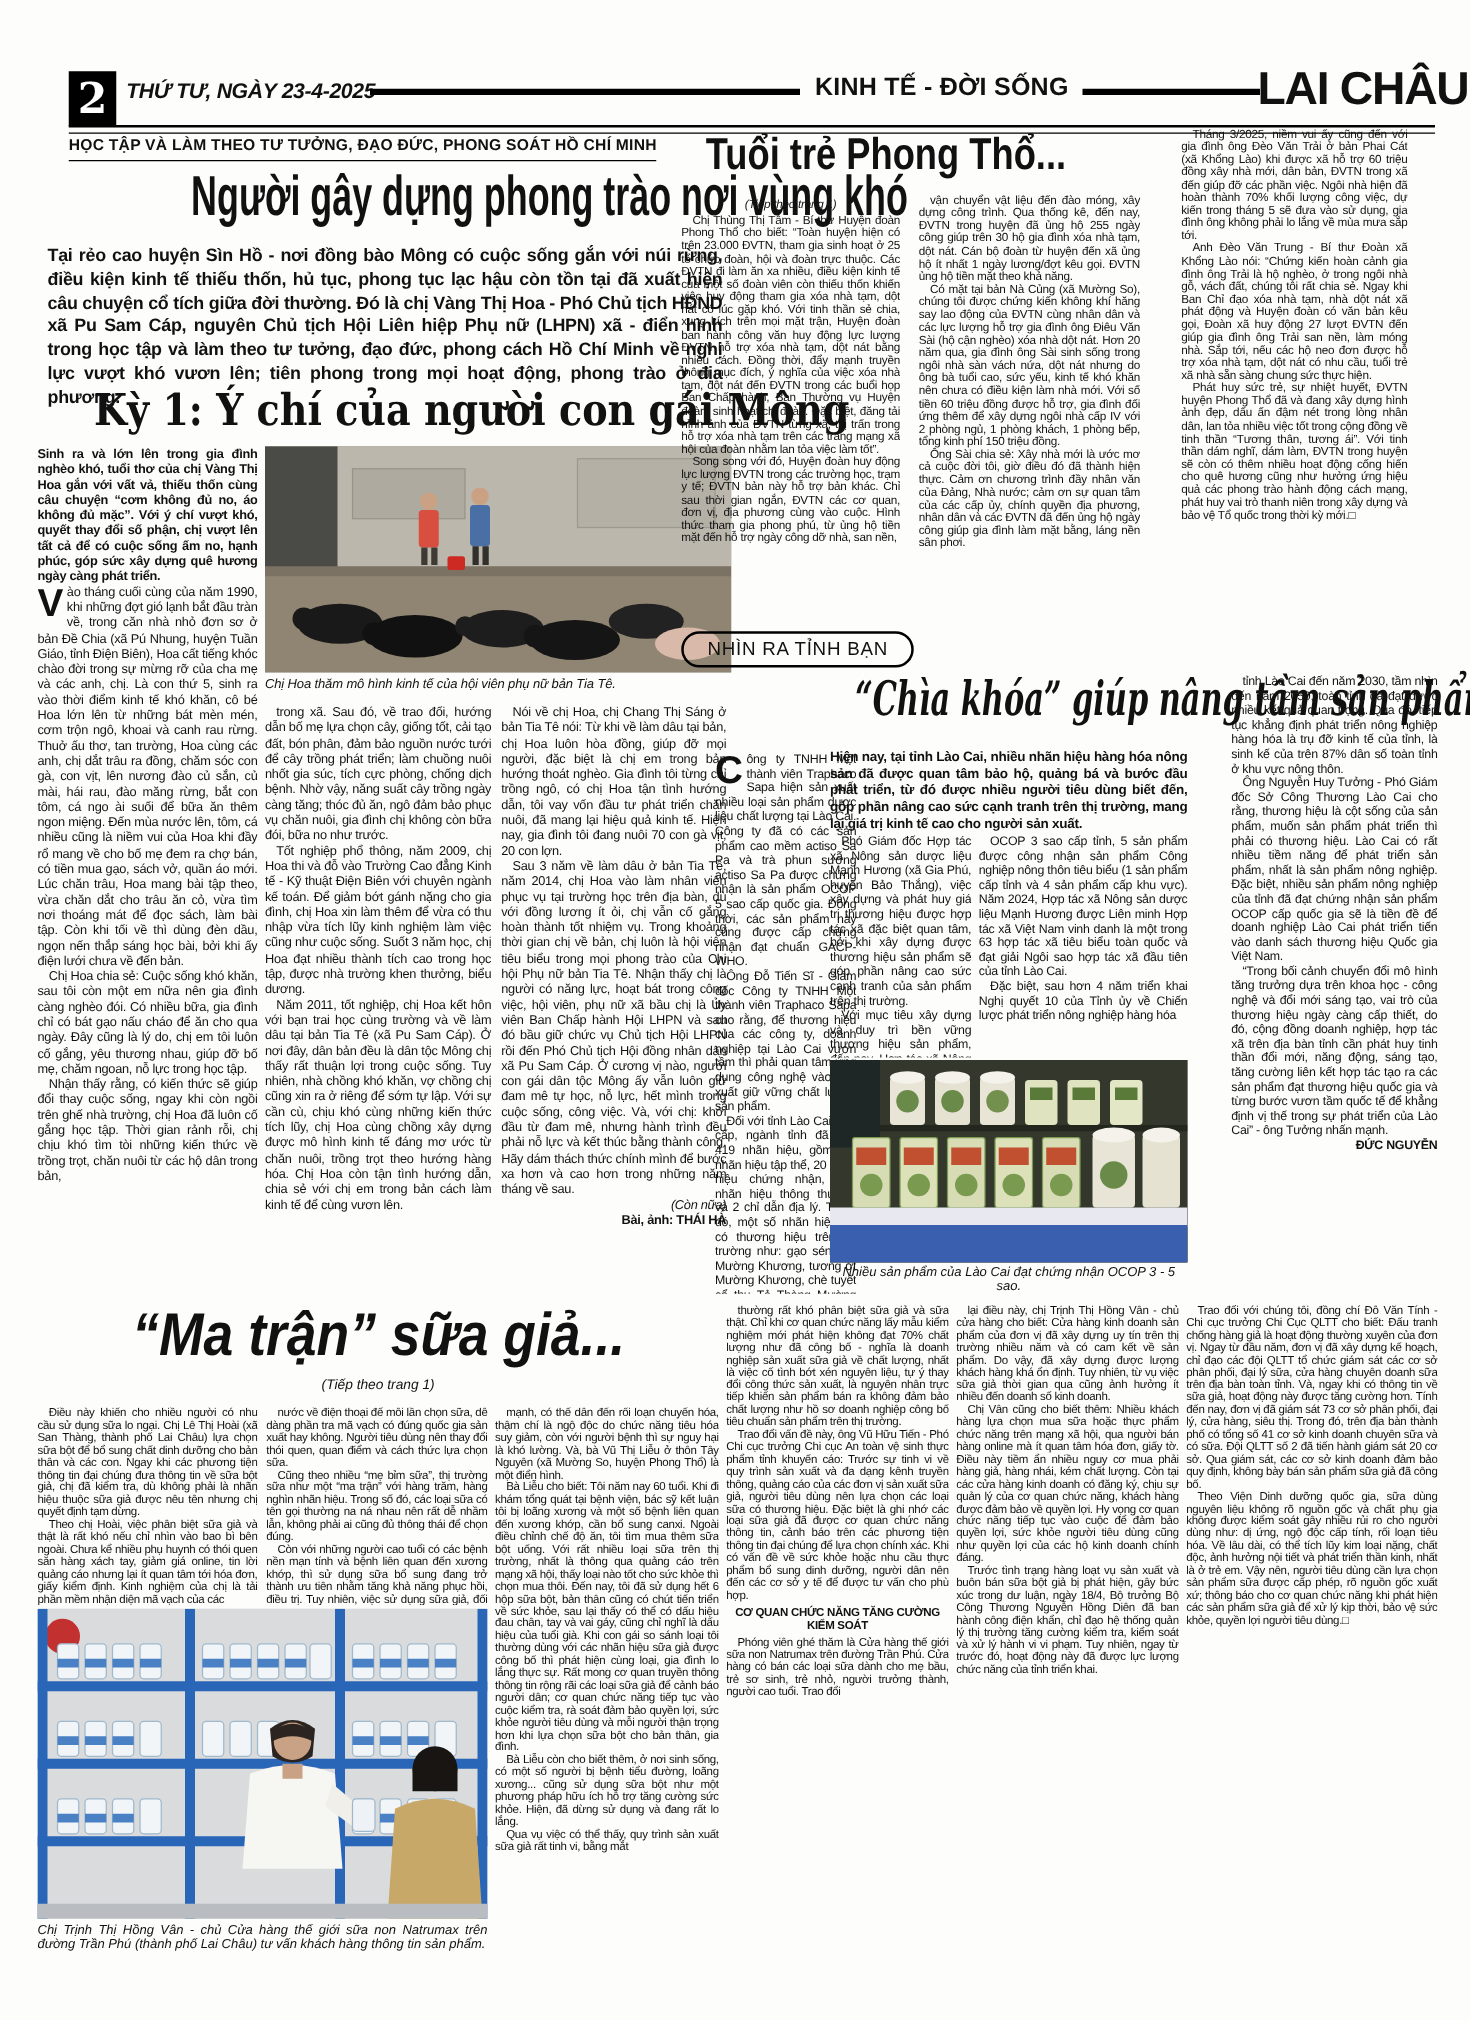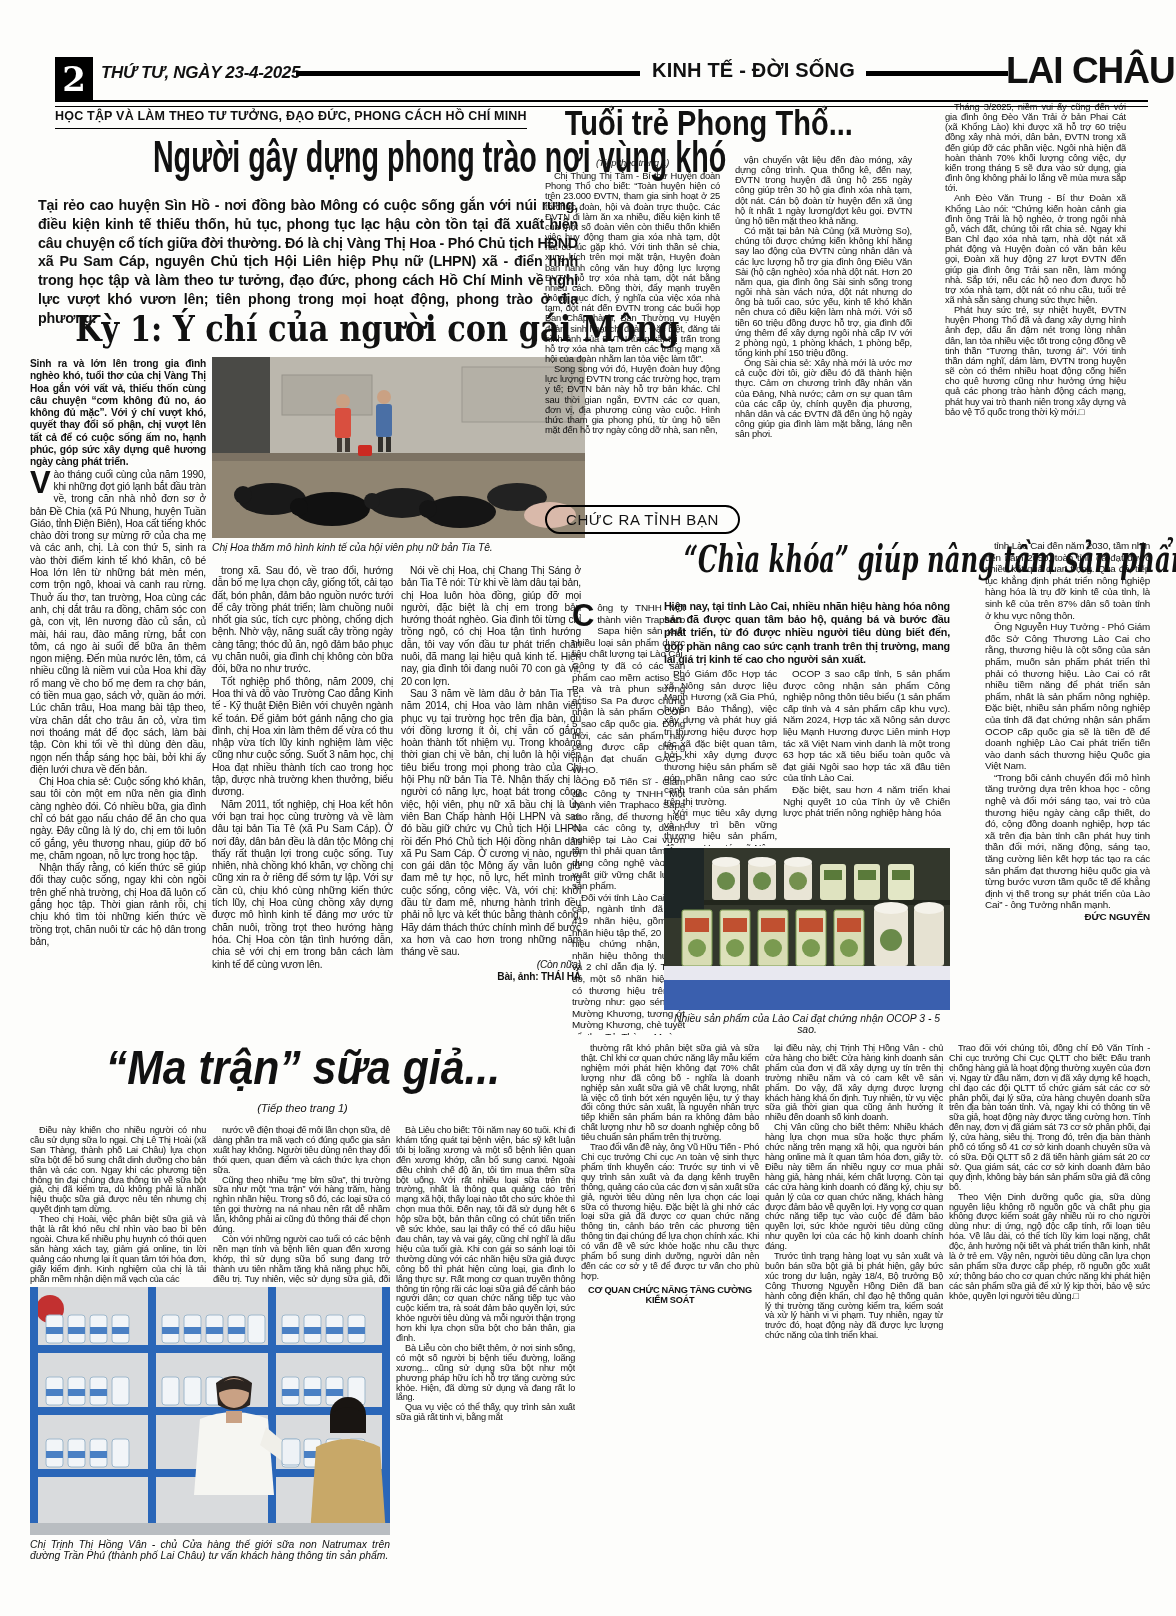--- a/index.html
+++ b/index.html
@@ -88,21 +88,21 @@
 
 <div class="abs pagenum">2</div>
 <div class="abs edate">THỨ TƯ, NGÀY 23-4-2025</div>
 <div class="abs hrule1"></div>
 <div class="abs hsection">KINH TẾ - ĐỜI SỐNG</div>
 <div class="abs hrule2"></div>
 <div class="abs masthead">LAI CHÂU</div>
 <div class="abs headline-rule"></div>
 
 <div class="a1">
-  <div class="abs kicker">HỌC TẬP VÀ LÀM THEO TƯ TƯỞNG, ĐẠO ĐỨC, PHONG CÁCH HỒ CHÍ MINH</div>
+  <div class="abs kicker">HỌC TẬP VÀ LÀM THEO TƯ TƯỞNG, ĐẠO ĐỨC, PHONG SOÁT HỒ CHÍ MINH</div>
   <div class="abs hl1"><span>Người gây dựng phong trào nơi vùng khó</span></div>
   <div class="abs intro1">Tại rẻo cao huyện Sìn Hồ - nơi đồng bào Mông có cuộc sống gắn với núi rừng, điều kiện kinh tế thiếu thốn, hủ tục, phong tục lạc hậu còn tồn tại đã xuất hiện câu chuyện cổ tích giữa đời thường. Đó là chị Vàng Thị Hoa - Phó Chủ tịch HĐND xã Pu Sam Cáp, nguyên Chủ tịch Hội Liên hiệp Phụ nữ (LHPN) xã - điển hình trong học tập và làm theo tư tưởng, đạo đức, phong cách Hồ Chí Minh về nghị lực vượt khó vươn lên; tiên phong trong mọi hoạt động, phong trào ở địa phương.</div>
   <div class="abs hl1b"><span>Kỳ 1: Ý chí của người con gái Mông</span></div>
 
   <div class="col a1c1">
       <p class="para lead">Sinh ra và lớn lên trong gia đình nghèo khó, tuổi thơ của chị Vàng Thị Hoa gắn với vất vả, thiếu thốn cùng câu chuyện “cơm không đủ no, áo không đủ mặc”. Với ý chí vượt khó, quyết thay đổi số phận, chị vượt lên tất cả để có cuộc sống ấm no, hạnh phúc, góp sức xây dựng quê hương ngày càng phát triển.</p>
       <p class="para dropcap">Vào tháng cuối cùng của năm 1990, khi những đợt gió lạnh bắt đầu tràn về, trong căn nhà nhỏ đơn sơ ở bản Đề Chia (xã Pú Nhung, huyện Tuần Giáo, tỉnh Điện Biên), Hoa cất tiếng khóc chào đời trong sự mừng rỡ của cha mẹ và các anh, chị. Là con thứ 5, sinh ra vào thời điểm kinh tế khó khăn, cô bé Hoa lớn lên từ những bát mèn mén, cơm trộn ngô, khoai và canh rau rừng. Thuở ấu thơ, tan trường, Hoa cùng các anh, chị dắt trâu ra đồng, chăm sóc con gà, con vịt, lên nương đào củ sắn, củ mài, hái rau, đào măng rừng, bắt con tôm, cá ngo ài suối để bữa ăn thêm ngon miệng. Đến mùa nước lên, tôm, cá nhiều cũng là niềm vui của Hoa khi đầy rổ mang về cho bố mẹ đem ra chợ bán, có tiền mua gạo, sách vở, quần áo mới. Lúc chăn trâu, Hoa mang bài tập theo, vừa chăn dắt cho trâu ăn cỏ, vừa tìm nơi thoáng mát để đọc sách, làm bài tập. Còn khi tối về thì dùng đèn dầu, ngọn nến thắp sáng học bài, bởi khi ấy điện lưới chưa về đến bản.</p>
       <p class="para">Chị Hoa chia sẻ: Cuộc sống khó khăn, sau tôi còn một em nữa nên gia đình càng nghèo đói. Có nhiều bữa, gia đình chỉ có bát gạo nấu cháo để ăn cho qua ngày. Đây cũng là lý do, chị em tôi luôn cố gắng, yêu thương nhau, giúp đỡ bố mẹ, chăm ngoan, nỗ lực trong học tập.</p>
       <p class="para">Nhận thấy rằng, có kiến thức sẽ giúp đổi thay cuộc sống, ngay khi còn ngồi trên ghế nhà trường, chị Hoa đã luôn cố gắng học tập. Thời gian rảnh rỗi, chị chịu khó tìm tòi những kiến thức về trồng trọt, chăn nuôi từ các hộ dân trong bản,</p>
     </div>
@@ -165,21 +165,21 @@
       <p class="para">Ông Sài chia sẻ: Xây nhà mới là ước mơ cả cuộc đời tôi, giờ điều đó đã thành hiện thực. Cảm ơn chương trình đầy nhân văn của Đảng, Nhà nước; cảm ơn sự quan tâm của các cấp ủy, chính quyền địa phương, nhân dân và các ĐVTN đã đến ủng hộ ngày công giúp gia đình làm mặt bằng, láng nền sân phơi.</p>
     </div>
   <div class="col a2c3">
       <p class="para">Tháng 3/2025, niềm vui ấy cũng đến với gia đình ông Đèo Văn Trải ở bản Phai Cát (xã Khổng Lào) khi được xã hỗ trợ 60 triệu đồng xây nhà mới, dân bản, ĐVTN trong xã đến giúp đỡ các phần việc. Ngôi nhà hiện đã hoàn thành 70% khối lượng công việc, dự kiến trong tháng 5 sẽ đưa vào sử dụng, gia đình ông không phải lo lắng về mùa mưa sắp tới.</p>
       <p class="para">Anh Đèo Văn Trung - Bí thư Đoàn xã Khổng Lào nói: “Chứng kiến hoàn cảnh gia đình ông Trải là hộ nghèo, ở trong ngôi nhà gỗ, vách đất, chúng tôi rất chia sẻ. Ngay khi Ban Chỉ đạo xóa nhà tạm, nhà dột nát xã phát động và Huyện đoàn có văn bản kêu gọi, Đoàn xã huy động 27 lượt ĐVTN đến giúp gia đình ông Trải san nền, làm móng nhà. Sắp tới, nếu các hộ neo đơn được hỗ trợ xóa nhà tạm, dột nát có nhu cầu, tuổi trẻ xã nhà sẵn sàng chung sức thực hiện.</p>
       <p class="para">Phát huy sức trẻ, sự nhiệt huyết, ĐVTN huyện Phong Thổ đã và đang xây dựng hình ảnh đẹp, dấu ấn đậm nét trong lòng nhân dân, lan tỏa nhiều việc tốt trong cộng đồng về tinh thần “Tương thân, tương ái”. Với tinh thần dám nghĩ, dám làm, ĐVTN trong huyện sẽ còn có thêm nhiều hoạt động cống hiến cho quê hương cũng như hưởng ứng hiệu quả các phong trào hành động cách mạng, phát huy vai trò thanh niên trong xây dựng và bảo vệ Tổ quốc trong thời kỳ mới.□</p>
     </div>
 </div>
 
 <div class="a3">
-  <div class="abs pill">CHỨC RA TỈNH BẠN</div>
+  <div class="abs pill">NHÌN RA TỈNH BẠN</div>
   <div class="abs hl3"><span>“Chìa khóa” giúp nâng tầm sản phẩm</span></div>
   <div class="col a3c1">
       <p class="para dropcap">Công ty TNHH Một thành viên Traphaco Sapa hiện sản xuất nhiều loại sản phẩm dược liệu chất lượng tại Lào Cai. Công ty đã có các sản phẩm cao mềm actiso Sa Pa và trà phun sương actiso Sa Pa được chứng nhận là sản phẩm OCOP 5 sao cấp quốc gia. Đồng thời, các sản phẩm này cũng được cấp chứng nhận đạt chuẩn GACP-WHO.</p>
       <p class="para">Ông Đỗ Tiến Sĩ - Giám đốc Công ty TNHH Một thành viên Traphaco Sapa cho rằng, để thương hiệu của các công ty, doanh nghiệp tại Lào Cai vươn tầm thì phải quan tâm ứng dụng công nghệ vào sản xuất giữ vững chất lượng sản phẩm.</p>
       <p class="para">Đối với tỉnh Lào Cai, các cấp, ngành tỉnh đã cấp 419 nhãn hiệu, gồm: 50 nhãn hiệu tập thể, 20 nhãn hiệu chứng nhận, 349 nhãn hiệu thông thường và 2 chỉ dẫn địa lý. Trong đó, một số nhãn hiệu đã có thương hiệu trên thị trường như: gạo séng cù Mường Khương, tương ớt Mường Khương, chè tuyết cổ thụ Tả Thàng Mường Khương, mận - lê Bắc Hà, su su Sa Pa, dược liệu Traphaco Sa Pa...</p>
     </div>
   <div class="abs intro3">Hiện nay, tại tỉnh Lào Cai, nhiều nhãn hiệu hàng hóa nông sản đã được quan tâm bảo hộ, quảng bá và bước đầu phát triển, từ đó được nhiều người tiêu dùng biết đến, góp phần nâng cao sức cạnh tranh trên thị trường, mang lại giá trị kinh tế cao cho người sản xuất.</div>
   <div class="col a3c2">
       <p class="para">Phó Giám đốc Hợp tác xã Nông sản dược liệu Mạnh Hương (xã Gia Phú, huyện Bảo Thắng), việc xây dựng và phát huy giá trị thương hiệu được hợp tác xã đặc biệt quan tâm, bởi khi xây dựng được thương hiệu sản phẩm sẽ góp phần nâng cao sức cạnh tranh của sản phẩm trên thị trường.</p>
       <p class="para">Với mục tiêu xây dựng và duy trì bền vững thương hiệu sản phẩm, đến nay, Hợp tác xã Nông sản dược liệu Mạnh Hương đã được chứng nhận các sản phẩm đạt tiêu chuẩn</p>
@@ -253,20 +253,21 @@
   <div class="col a4c1">
       <p class="para">Điều này khiến cho nhiều người có nhu cầu sử dụng sữa lo ngại. Chị Lê Thị Hoài (xã San Thàng, thành phố Lai Châu) lựa chọn sữa bột để bổ sung chất dinh dưỡng cho bản thân và các con. Ngay khi các phương tiện thông tin đại chúng đưa thông tin về sữa bột giả, chị đã kiểm tra, dù không phải là nhãn hiệu thuộc sữa giả được nêu tên nhưng chị quyết định tạm dừng.</p>
       <p class="para">Theo chị Hoài, việc phân biệt sữa giả và thật là rất khó nếu chỉ nhìn vào bao bì bên ngoài. Chưa kể nhiều phụ huynh có thói quen săn hàng xách tay, giảm giá online, tin lời quảng cáo nhưng lại ít quan tâm tới hóa đơn, giấy kiểm định. Kinh nghiệm của chị là tải phần mềm nhận diện mã vạch của các</p>
     </div>
   <div class="col a4c2">
       <p class="para">nước về điện thoại để mỗi lần chọn sữa, dễ dàng phần tra mã vạch có đúng quốc gia sản xuất hay không. Người tiêu dùng nên thay đổi thói quen, quan điểm và cách thức lựa chọn sữa.</p>
       <p class="para">Cũng theo nhiều “mẹ bỉm sữa”, thị trường sữa như một “ma trận” với hàng trăm, hàng nghìn nhãn hiệu. Trong số đó, các loại sữa có tên gọi thường na ná nhau nên rất dễ nhầm lẫn, không phải ai cũng đủ thông thái để chọn đúng.</p>
       <p class="para">Còn với những người cao tuổi có các bệnh nền mạn tính và bệnh liên quan đến xương khớp, thì sử dụng sữa bổ sung đang trở thành ưu tiên nhằm tăng khả năng phục hồi, điều trị. Tuy nhiên, việc sử dụng sữa giả, đối với người khỏe</p>
     </div>
   <div class="col a4c3">
+      <p class="para">mạnh, có thể dẫn đến rối loạn chuyển hóa, thậm chí là ngộ độc do chức năng tiêu hóa suy giảm, còn với người bệnh thì sự nguy hại là khó lường. Và, bà Vũ Thị Liễu ở thôn Tây Nguyên (xã Mường So, huyện Phong Thổ) là một điển hình.</p>
       <p class="para">Bà Liễu cho biết: Tôi năm nay 60 tuổi. Khi đi khám tổng quát tại bệnh viện, bác sỹ kết luận tôi bị loãng xương và một số bệnh liên quan đến xương khớp, cần bổ sung canxi. Ngoài điều chỉnh chế độ ăn, tôi tìm mua thêm sữa bột uống. Với rất nhiều loại sữa trên thị trường, nhất là thông qua quảng cáo trên mạng xã hội, thấy loại nào tốt cho sức khỏe thì chọn mua thôi. Đến nay, tôi đã sử dụng hết 6 hộp sữa bột, bản thân cũng có chút tiến triển về sức khỏe, sau lại thấy có thể có dấu hiệu đau chân, tay và vai gáy, cũng chỉ nghĩ là dấu hiệu của tuổi già. Khi con gái so sánh loại tôi thường dùng với các nhãn hiệu sữa giả được công bố thì phát hiện cùng loại, gia đình lo lắng thực sự. Rất mong cơ quan truyền thông thông tin rộng rãi các loại sữa giả để cảnh báo người dân; cơ quan chức năng tiếp tục vào cuộc kiểm tra, rà soát đảm bảo quyền lợi, sức khỏe người tiêu dùng và mỗi người thận trọng hơn khi lựa chọn sữa bột cho bản thân, gia đình.</p>
       <p class="para">Bà Liễu còn cho biết thêm, ở nơi sinh sống, có một số người bị bệnh tiểu đường, loãng xương... cũng sử dụng sữa bột như một phương pháp hữu ích hỗ trợ tăng cường sức khỏe. Hiện, đã dừng sử dụng và đang rất lo lắng.</p>
       <p class="para">Qua vụ việc có thể thấy, quy trình sản xuất sữa giả rất tinh vi, bằng mắt</p>
     </div>
 
   <div class="abs photo3">
     <svg width="360" height="248" viewBox="0 0 360 248">
       <rect width="360" height="248" fill="#d9dbdd"></rect>
       <circle cx="20" cy="22" r="14" fill="#c23030"></circle>
         <rect x="16" y="36" width="8" height="18" fill="#c23030"></rect>
@@ -352,20 +353,21 @@
       </g>
       <rect x="0" y="236" width="360" height="12" fill="#b9bdc1"></rect>
     </svg>
   </div>
   <div class="abs cap4">Chị Trịnh Thị Hồng Vân - chủ Cửa hàng thế giới sữa non Natrumax trên đường Trần Phú (thành phố Lai Châu) tư vấn khách hàng thông tin sản phẩm.</div>
 
   <div class="col a4c4">
       <p class="para">thường rất khó phân biệt sữa giả và sữa thật. Chỉ khi cơ quan chức năng lấy mẫu kiểm nghiệm mới phát hiện không đạt 70% chất lượng như đã công bố - nghĩa là doanh nghiệp sản xuất sữa giả về chất lượng, nhất là việc cố tình bớt xén nguyên liệu, tự ý thay đổi công thức sản xuất, là nguyên nhân trực tiếp khiến sản phẩm bán ra không đảm bảo chất lượng như hồ sơ doanh nghiệp công bố tiêu chuẩn sản phẩm trên thị trường.</p>
       <p class="para">Trao đổi vấn đề này, ông Vũ Hữu Tiến - Phó Chi cục trưởng Chi cục An toàn vệ sinh thực phẩm tỉnh khuyến cáo: Trước sự tinh vi về quy trình sản xuất và đa dạng kênh truyền thông, quảng cáo của các đơn vị sản xuất sữa giả, người tiêu dùng nên lựa chọn các loại sữa có thương hiệu. Đặc biệt là ghi nhớ các loại sữa giả đã được cơ quan chức năng thông tin, cảnh báo trên các phương tiện thông tin đại chúng để lựa chọn chính xác. Khi có vấn đề về sức khỏe hoặc nhu cầu thực phẩm bổ sung dinh dưỡng, người dân nên đến các cơ sở y tế để được tư vấn cho phù hợp.</p>
       <p class="para subhead">CƠ QUAN CHỨC NĂNG TĂNG CƯỜNG KIỂM SOÁT</p>
+      <p class="para">Phóng viên ghé thăm là Cửa hàng thế giới sữa non Natrumax trên đường Trần Phú. Cửa hàng có bán các loại sữa dành cho mẹ bầu, trẻ sơ sinh, trẻ nhỏ, người trưởng thành, người cao tuổi. Trao đổi</p>
     </div>
   <div class="col a4c5">
       <p class="para">lại điều này, chị Trịnh Thị Hồng Vân - chủ cửa hàng cho biết: Cửa hàng kinh doanh sản phẩm của đơn vị đã xây dựng uy tín trên thị trường nhiều năm và có cam kết về sản phẩm. Do vậy, đã xây dựng được lượng khách hàng khá ổn định. Tuy nhiên, từ vụ việc sữa giả thời gian qua cũng ảnh hưởng ít nhiều đến doanh số kinh doanh.</p>
       <p class="para">Chị Vân cũng cho biết thêm: Nhiều khách hàng lựa chọn mua sữa hoặc thực phẩm chức năng trên mạng xã hội, qua người bán hàng online mà ít quan tâm hóa đơn, giấy tờ. Điều này tiềm ẩn nhiều nguy cơ mua phải hàng giả, hàng nhái, kém chất lượng. Còn tại các cửa hàng kinh doanh có đăng ký, chịu sự quản lý của cơ quan chức năng, khách hàng được đảm bảo về quyền lợi. Hy vọng cơ quan chức năng tiếp tục vào cuộc để đảm bảo quyền lợi, sức khỏe người tiêu dùng cũng như quyền lợi của các hộ kinh doanh chính đáng.</p>
       <p class="para">Trước tình trạng hàng loạt vụ sản xuất và buôn bán sữa bột giả bị phát hiện, gây bức xúc trong dư luận, ngày 18/4, Bộ trưởng Bộ Công Thương Nguyễn Hồng Diên đã ban hành công điện khẩn, chỉ đạo hệ thống quản lý thị trường tăng cường kiểm tra, kiểm soát và xử lý hành vi vi phạm. Tuy nhiên, ngay từ trước đó, hoạt động này đã được lực lượng chức năng của tỉnh triển khai.</p>
     </div>
   <div class="col a4c6">
       <p class="para">Trao đổi với chúng tôi, đồng chí Đỗ Văn Tính - Chi cục trưởng Chi Cục QLTT cho biết: Đấu tranh chống hàng giả là hoạt động thường xuyên của đơn vị. Ngay từ đầu năm, đơn vị đã xây dựng kế hoạch, chỉ đạo các đội QLTT tổ chức giám sát các cơ sở phân phối, đại lý sữa, cửa hàng chuyên doanh sữa trên địa bàn toàn tỉnh. Và, ngay khi có thông tin về sữa giả, hoạt động này được tăng cường hơn. Tính đến nay, đơn vị đã giám sát 73 cơ sở phân phối, đại lý, cửa hàng, siêu thị. Trong đó, trên địa bàn thành phố có tổng số 41 cơ sở kinh doanh chuyên sữa và có sữa. Đội QLTT số 2 đã tiến hành giám sát 20 cơ sở. Qua giám sát, các cơ sở kinh doanh đảm bảo quy định, không bày bán sản phẩm sữa giả đã công bố.</p>
       <p class="para">Theo Viện Dinh dưỡng quốc gia, sữa dùng nguyên liệu không rõ nguồn gốc và chất phụ gia không được kiểm soát gây nhiều rủi ro cho người dùng như: dị ứng, ngộ độc cấp tính, rối loạn tiêu hóa. Về lâu dài, có thể tích lũy kim loại nặng, chất độc, ảnh hưởng nội tiết và phát triển thần kinh, nhất là ở trẻ em. Vậy nên, người tiêu dùng cần lựa chọn sản phẩm sữa được cấp phép, rõ nguồn gốc xuất xứ; thông báo cho cơ quan chức năng khi phát hiện các sản phẩm sữa giả để xử lý kịp thời, bảo vệ sức khỏe, quyền lợi người tiêu dùng.□</p>
     </div>

